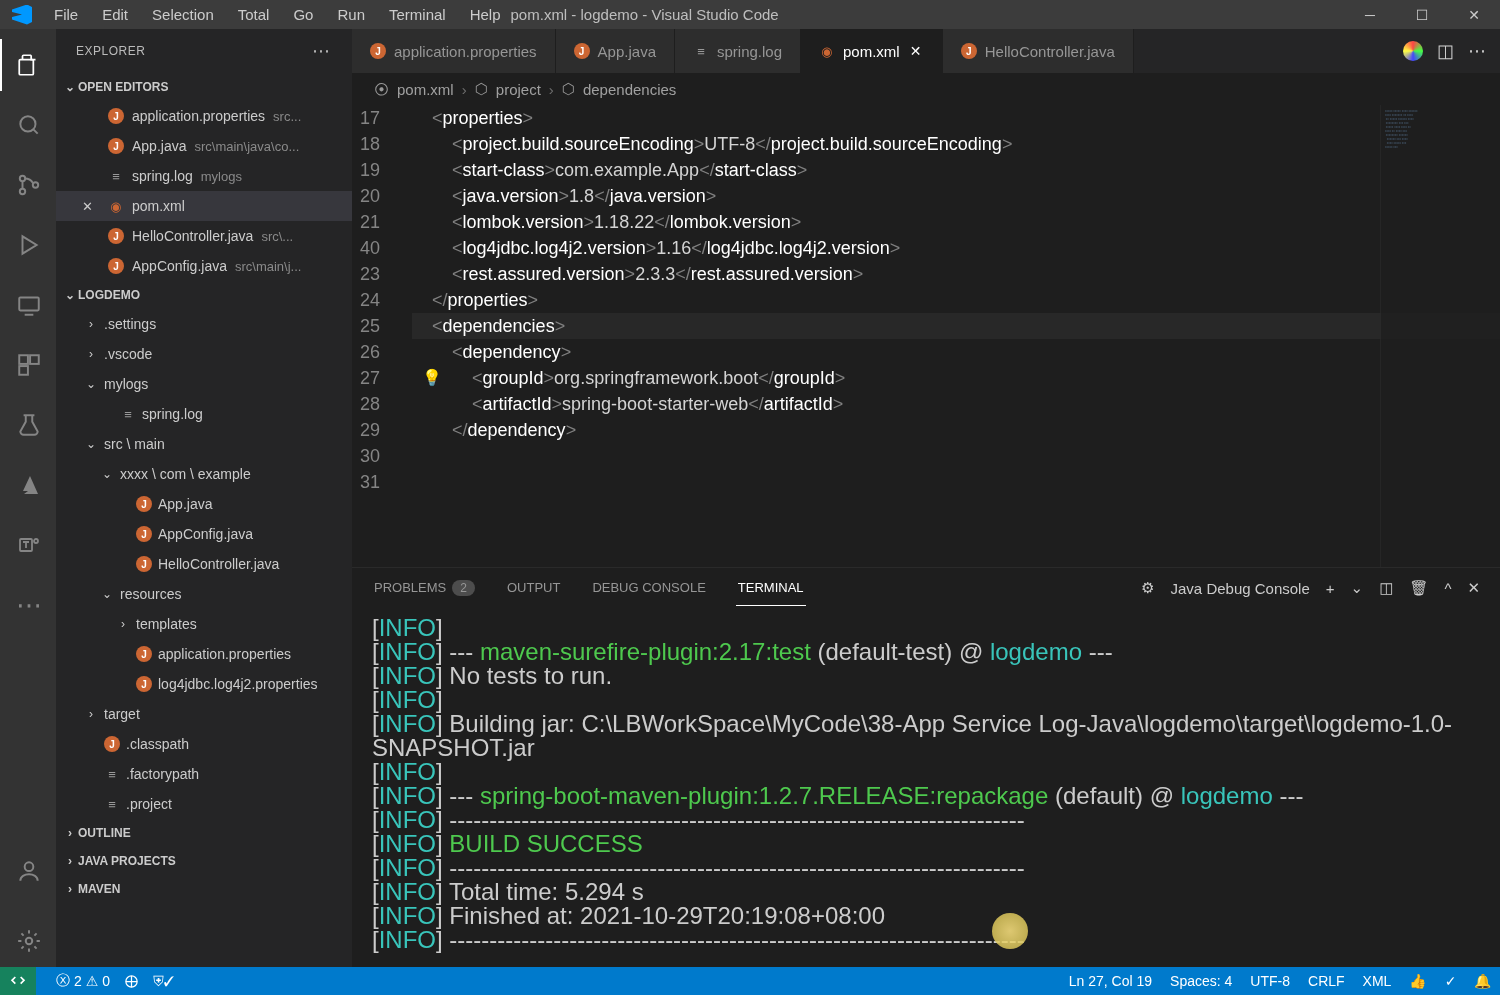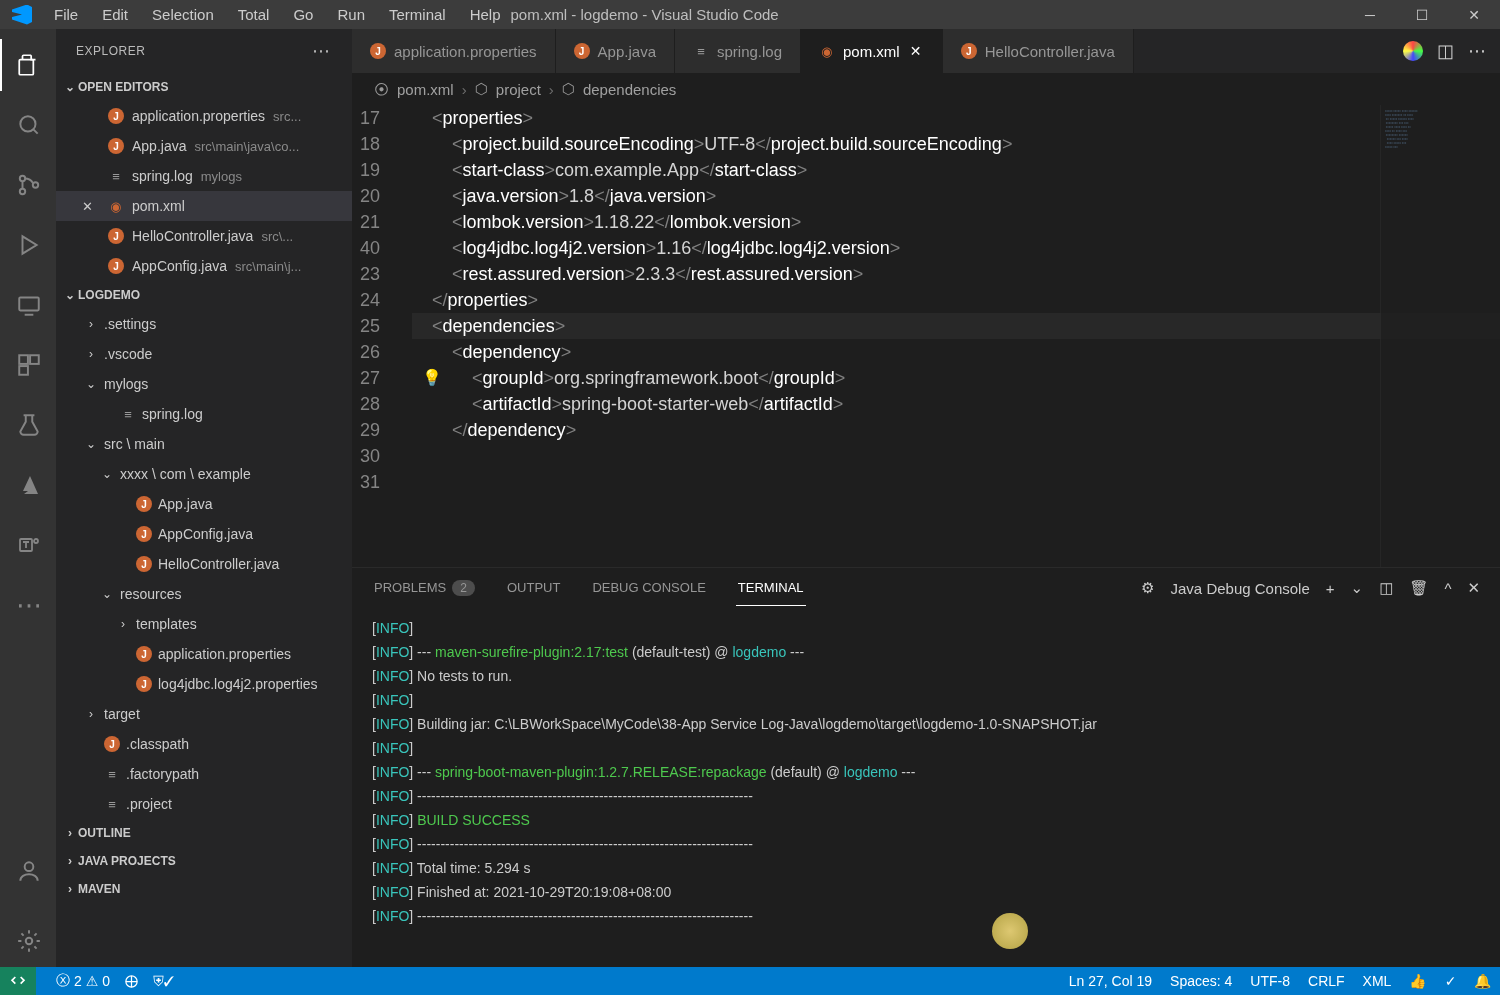--- a/index.html
+++ b/index.html
@@ -51,21 +51,21 @@
 .code .hl{background:#282828;display:inline-block;width:100%}
 .lightbulb{position:absolute;left:70px;top:260px;color:#ffcc00;font-size:16px}
 .minimap{position:absolute;right:0;top:0;width:120px;height:100%;background:linear-gradient(#1e1e1e,#1e1e1e);opacity:0.7;border-left:1px solid #2a2a2a}
 .minimap-content{padding:4px;font-size:3px;line-height:4px;color:#5a7a9a;word-break:break-all;white-space:pre-wrap}
 .panel{height:400px;border-top:1px solid #2a2a2a;display:flex;flex-direction:column}
 .panel-tabs{height:40px;display:flex;align-items:center;gap:28px;padding:0 20px;font-size:13px;color:#969696}
 .ptab{cursor:pointer;padding:10px 2px;border-bottom:1px solid transparent}
 .ptab.active{color:#fff;border-bottom:1px solid #fff}
 .ptab .badge{background:#4d4d4d;border-radius:10px;padding:1px 8px;margin-left:6px;font-size:12px}
 .panel-right{margin-left:auto;display:flex;align-items:center;gap:16px;color:#ccc;font-size:15px}
-.term{flex:1;padding:8px 20px;font-family:Consolas,monospace;font-size:14px;line-height:24px;overflow:hidden;color:#ccc;position:relative}
+.term{flex:1;padding:8px 20px;font-family:Consolas,monospace;font-size:24px;line-height:24px;overflow:hidden;color:#ccc;position:relative}
 .c-info{color:#39c5bb}
 .c-green{color:#4ec94e}
 .c-cyan{color:#39c5bb}
 .c-grey{color:#ccc}
 .highlight-circle{position:absolute;width:36px;height:36px;border-radius:50%;background:radial-gradient(#ffe680,#ccb84a);bottom:18px;left:640px;opacity:0.85}
 .statusbar{height:28px;background:#007acc;display:flex;align-items:center;color:#fff;font-size:14px;padding:0 8px;gap:14px}
 .statusbar .left{display:flex;align-items:center;gap:14px}
 .statusbar .right{margin-left:auto;display:flex;align-items:center;gap:18px}
 .statusbar .remote{background:#16825d;height:28px;display:flex;align-items:center;padding:0 10px;margin-left:-8px;margin-right:6px}
 .sb-item{cursor:pointer;display:flex;align-items:center;gap:4px}

